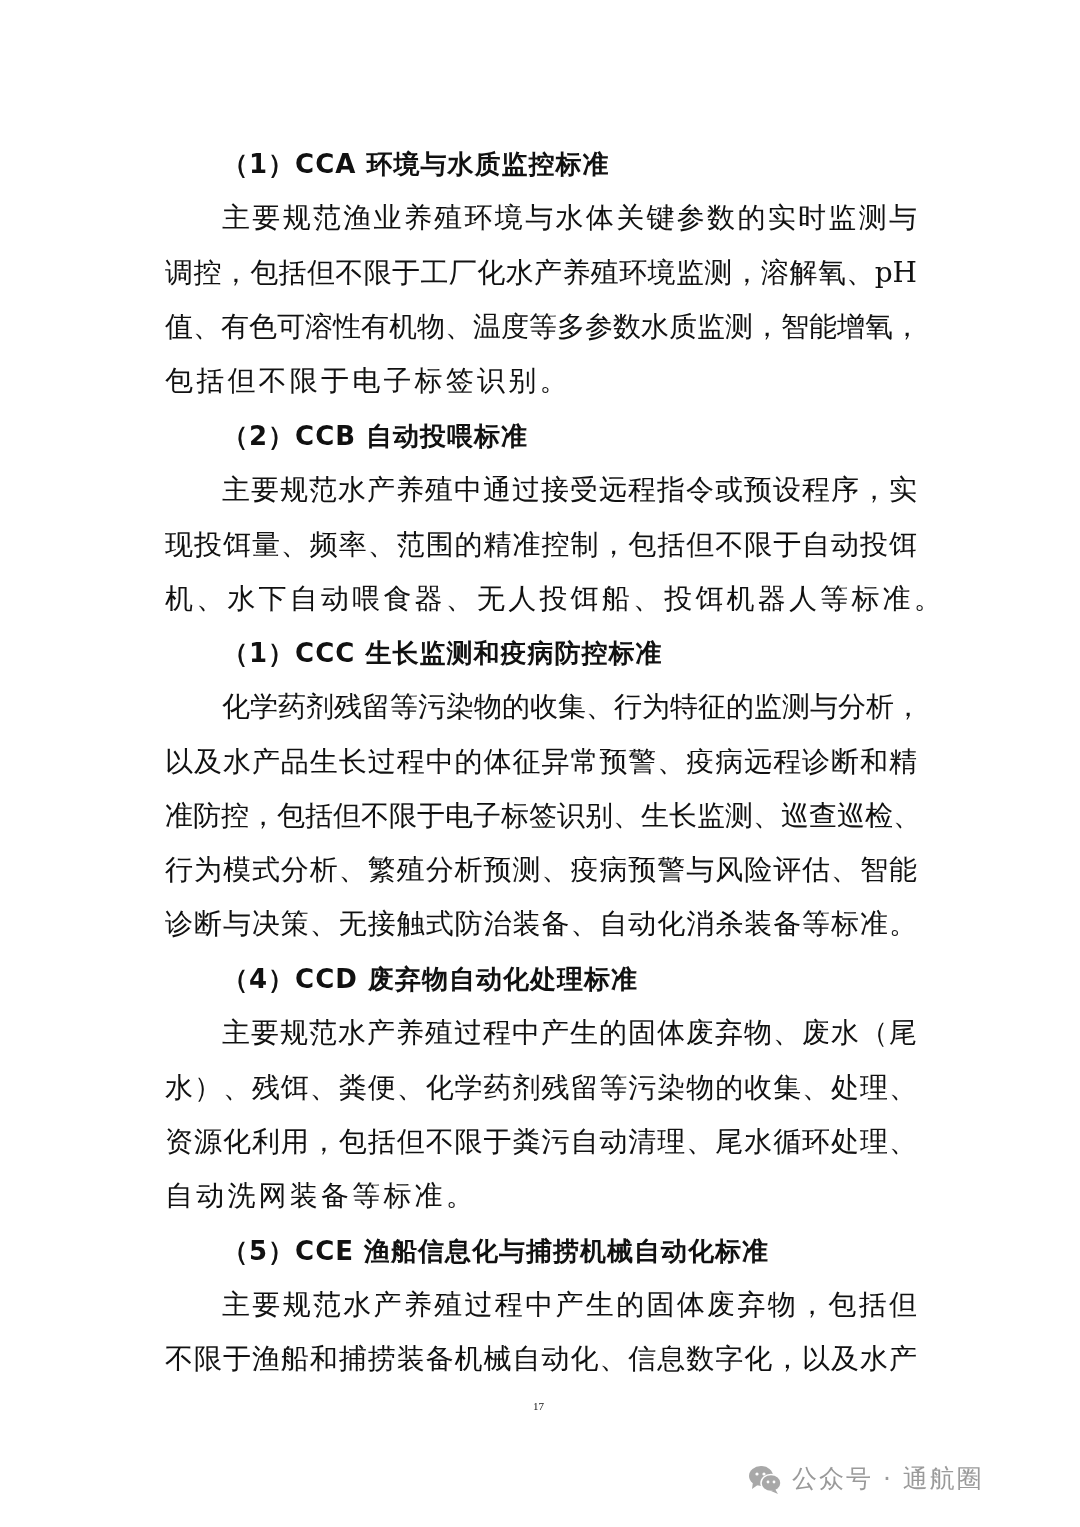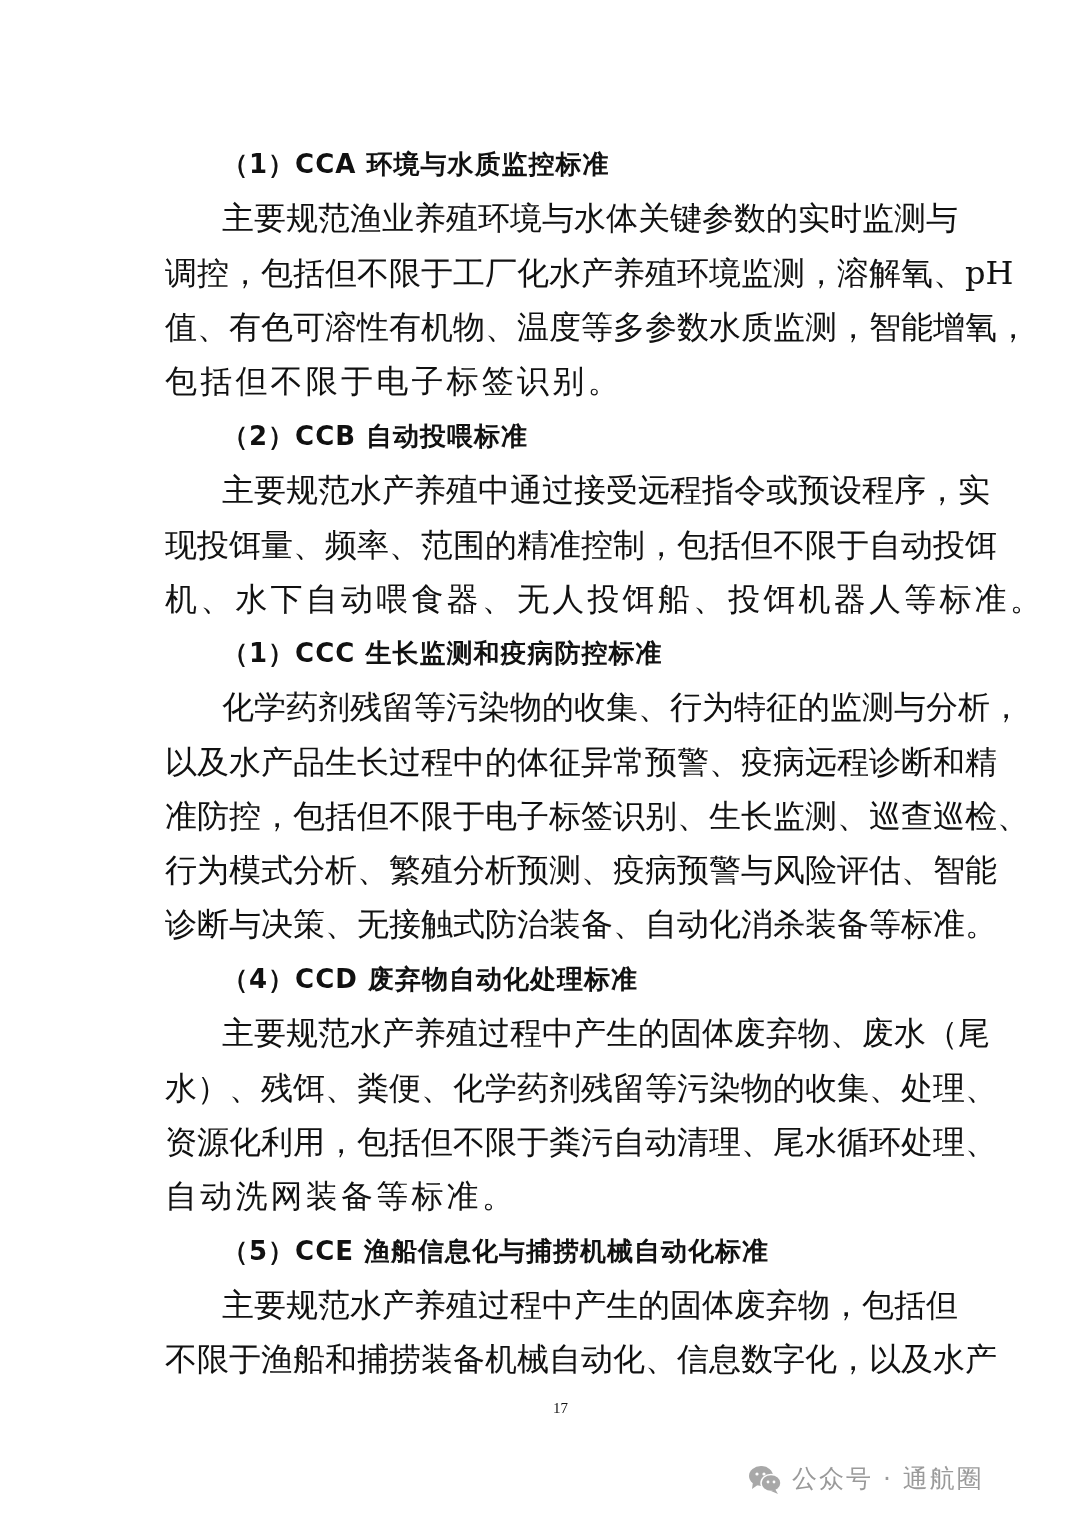--- a/index.html
+++ b/index.html
@@ -1,23 +1,23 @@
 <!DOCTYPE html>
 <html><head>
 <meta charset="utf-8">
 <style>
   html, body { margin:0; padding:0; background:#ffffff; }
   body { width:1080px; height:1527px; position:relative; overflow:hidden;
          font-family:"DejaVu Serif","Liberation Serif",serif; color:#111; }
-  .line { position:absolute; left:165px; width:752px; font-size:32px; line-height:36px;
+  .line { position:absolute; left:165px; width:752px; font-size:28px; line-height:36px;
           white-space:nowrap; letter-spacing:3.2px; }
   .line.justify { text-align:justify; text-align-last:justify; letter-spacing:0; }
   .indent { left:222px; width:695px; }
   .heading { font-weight:bold; left:222px; font-family:"DejaVu Sans","Liberation Sans",sans-serif; font-size:26px; letter-spacing:1px; }
-  .page-num { position:absolute; left:533px; top:1400px; font-size:15px; font-family:"Liberation Serif",serif;margin-left:20px; }
+  .page-num { position:absolute; left:533px; top:1400px; font-size:11px; font-family:"Liberation Serif",serif; }
   .wm { position:absolute; left:748px; top:1462px; display:flex; align-items:center; color:#9a9a9a;
         font-family:"DejaVu Sans","Liberation Sans",sans-serif; font-size:25px; letter-spacing:2px; }
   .wm svg { margin-right:10px; }
 </style>
 </head>
 <body>
 
 <div class="line heading" style="top:146px">（1）CCA 环境与水质监控标准</div>
 <div class="line indent justify" style="top:200px">主要规范渔业养殖环境与水体关键参数的实时监测与</div>
 <div class="line justify" style="top:255px">调控，包括但不限于工厂化水产养殖环境监测，溶解氧、pH</div>

